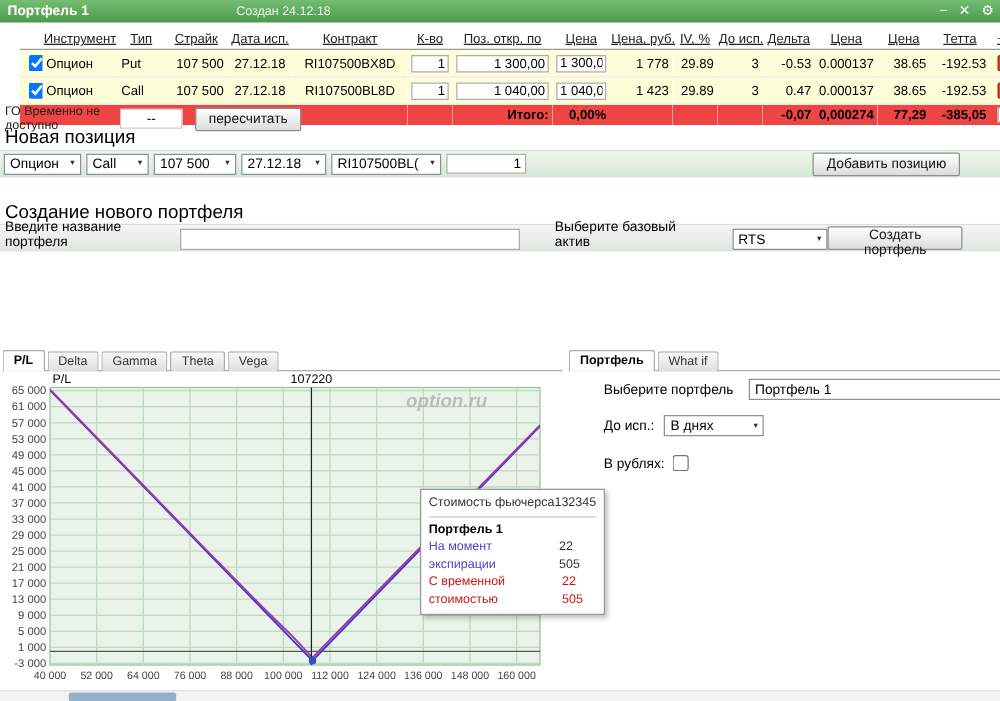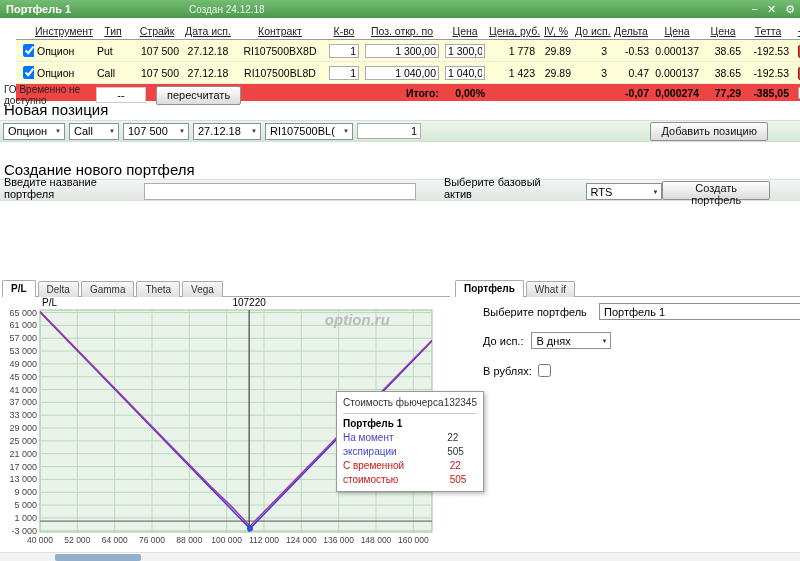--- a/index.html
+++ b/index.html
@@ -72,21 +72,21 @@
   
   .rp{position:absolute;left:469px;top:303px;width:345px;font-size:11px}
   .rp-row{display:flex;align-items:center;margin:0 0 12px 14px}
   .rp-row .lbl{flex:0 0 auto}
   .sel-portfolio{margin-left:auto;margin-right:5px;width:210px}
   .rp-cb{margin-left:6px}
   .sel-days{margin-left:8px;width:80px}
 
   
   .tooltip{position:absolute;left:336px;top:391px;width:148px;background:#fff;border:1px solid #999;box-shadow:2px 2px 4px rgba(0,0,0,.25);padding:4px 6px;font-size:10px;z-index:5}
-  .tt-row{display:flex;justify-content:space-between;line-height:14px;color:#333}
+  .tt-row{display:flex;justify-content:center;line-height:14px;color:#333}
   .tt-div{border-top:1px solid #ccc;margin:3px 0 2px}
   .tt-title{font-weight:bold;line-height:15px;color:#000}
   .c-exp{color:#4646c8}
   .c-expv{color:#333}
   .c-tv{color:#cc1414}
   .c-tvv{color:#cc1414}
 
   
   .hscroll{position:absolute;left:0;bottom:0;width:800px;height:9px;background:#f3f3f3;border-top:1px solid #e0e0e0;cursor:pointer}
   .hthumb{position:absolute;left:55px;top:1px;width:86px;height:7px;background:#93afc9;border-radius:2px;cursor:grab}

